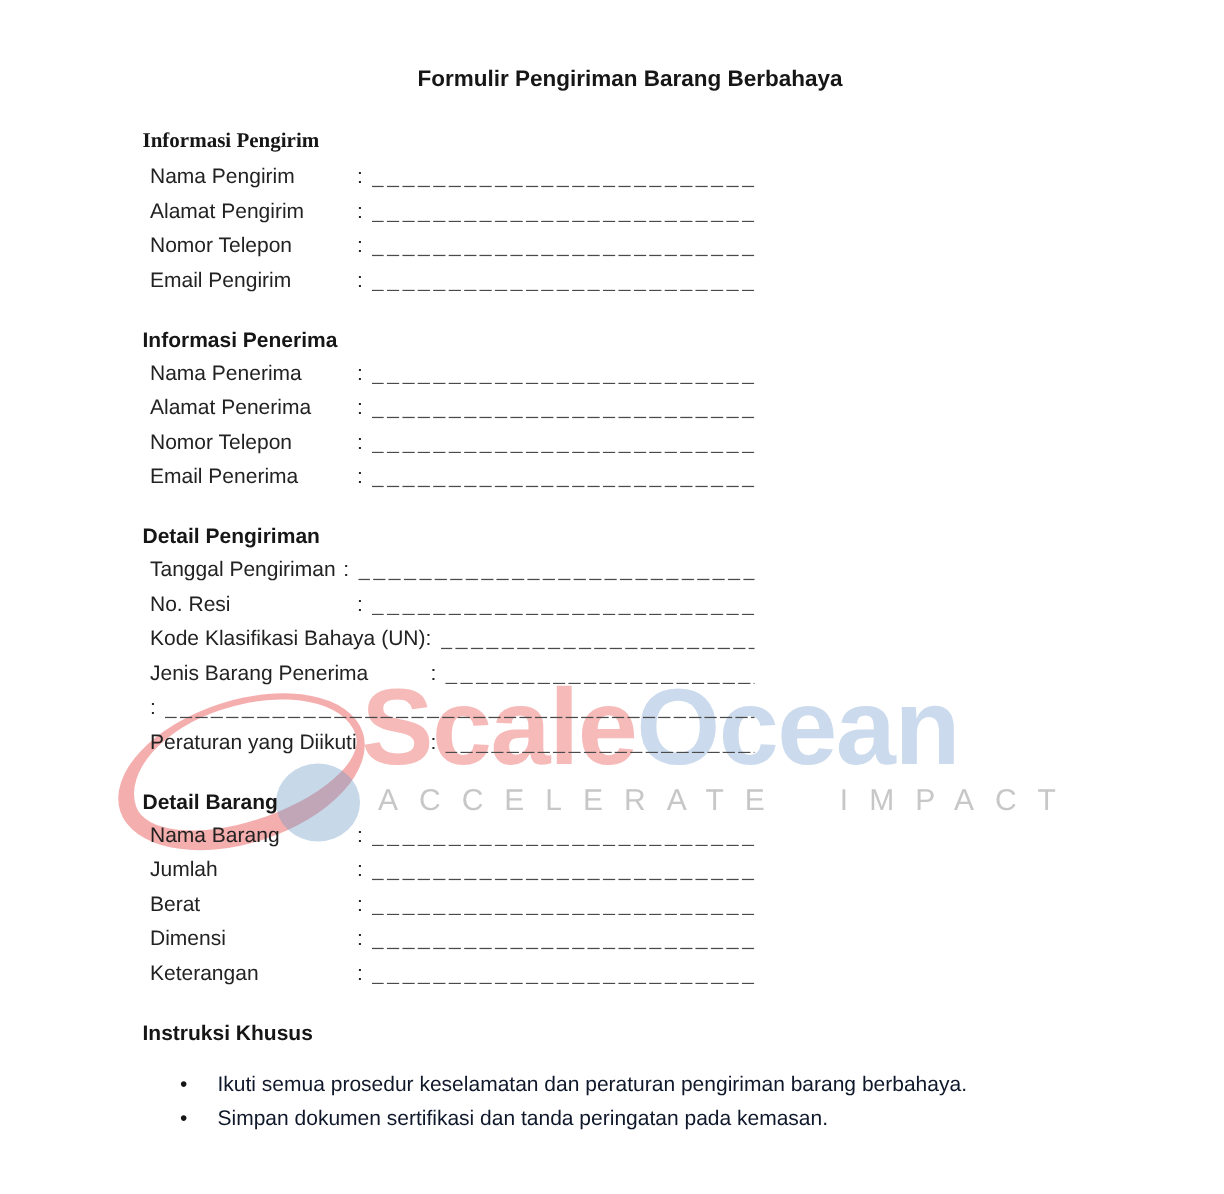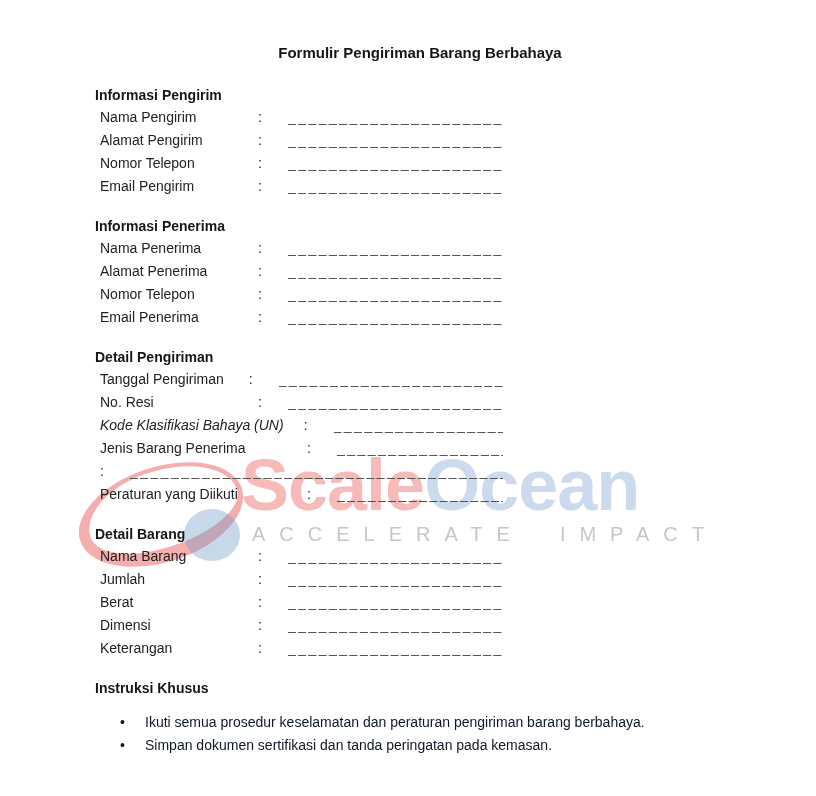--- a/index.html
+++ b/index.html
@@ -39,28 +39,28 @@
   
   .content { position:relative; z-index:1; padding-left:95px; padding-right:16px; }
   .doc-title {
     margin-top:44px; text-align:center; margin-left:-55px;
     font-size:15px; font-weight:bold; color:#161616; line-height:18px;
   }
   .section-heading {
     margin-top:15px; font-size:14px; font-weight:bold; color:#161616;
     line-height:20px; margin-bottom:4px;
   }
-  .section-heading.first { margin-top:23px; }
+  .section-heading.first { margin-top:23px;font-family:Liberation Serif, serif; }
   .rows { width:408px; }
-  .field-row { display:flex; align-items:baseline; height:23px; padding-left:5px; font-size:14px;gap:20px; }
+  .field-row { display:flex; align-items:baseline; height:23px; padding-left:5px; font-size:14px; }
   .field-label { color:#222; white-space:nowrap; flex:0 0 auto; }
   .tab-std  .field-label { width:138px; }
   .tab-wide .field-label { width:187px; }
   .tab-auto .field-label { margin-right:5px; }
-  .tab-tight .field-label { margin-right:0;font-style:italic; }
+  .tab-tight .field-label { margin-right:0; }
   .field-colon { flex:0 0 auto; margin-right:6px; color:#222; }
   .field-line {
     flex:1 1 auto; overflow:hidden; white-space:nowrap;
     color:#4a4a4a; letter-spacing:2.5px; font-size:14px;
   }
   .instructions-list { margin-top:16px; }
   .bullet-row { display:flex; align-items:baseline; height:23px; font-size:14px; }
   .bullet-dot { width:25px; margin-left:25px; flex:0 0 auto; color:#161616; }
   .bullet-text { white-space:nowrap; color:#0f172a;text-align:right; }
 </style>

